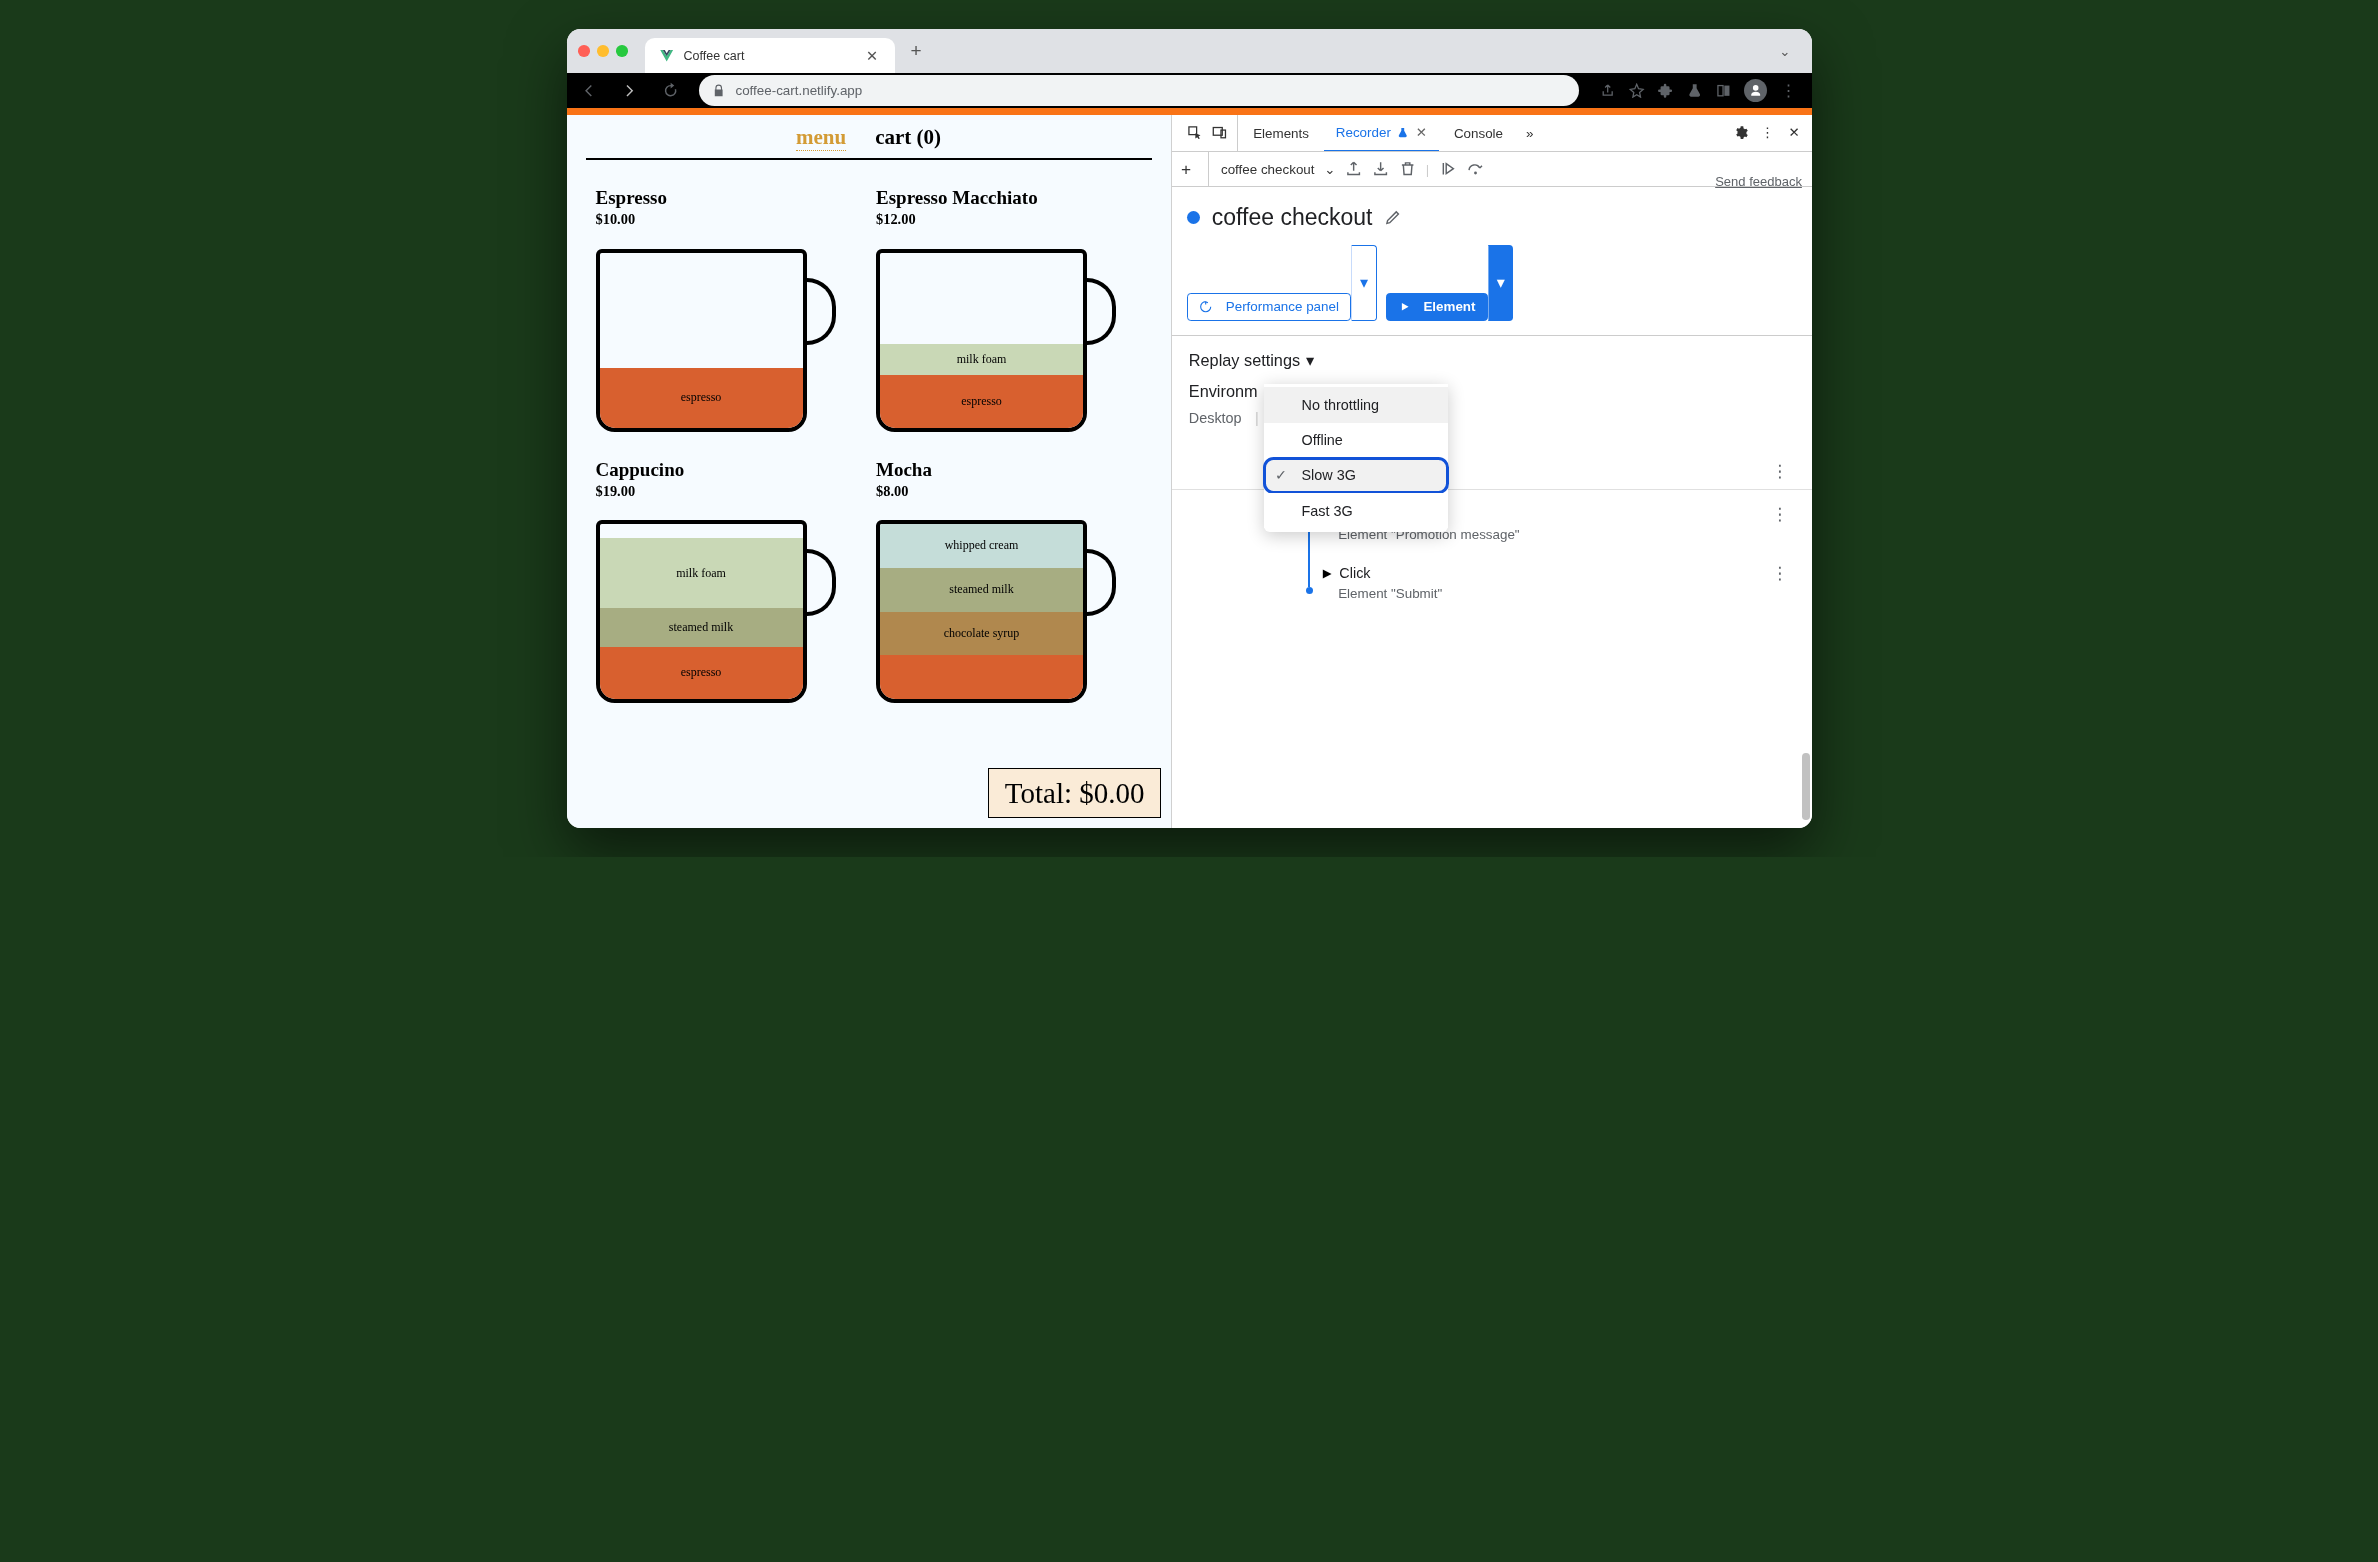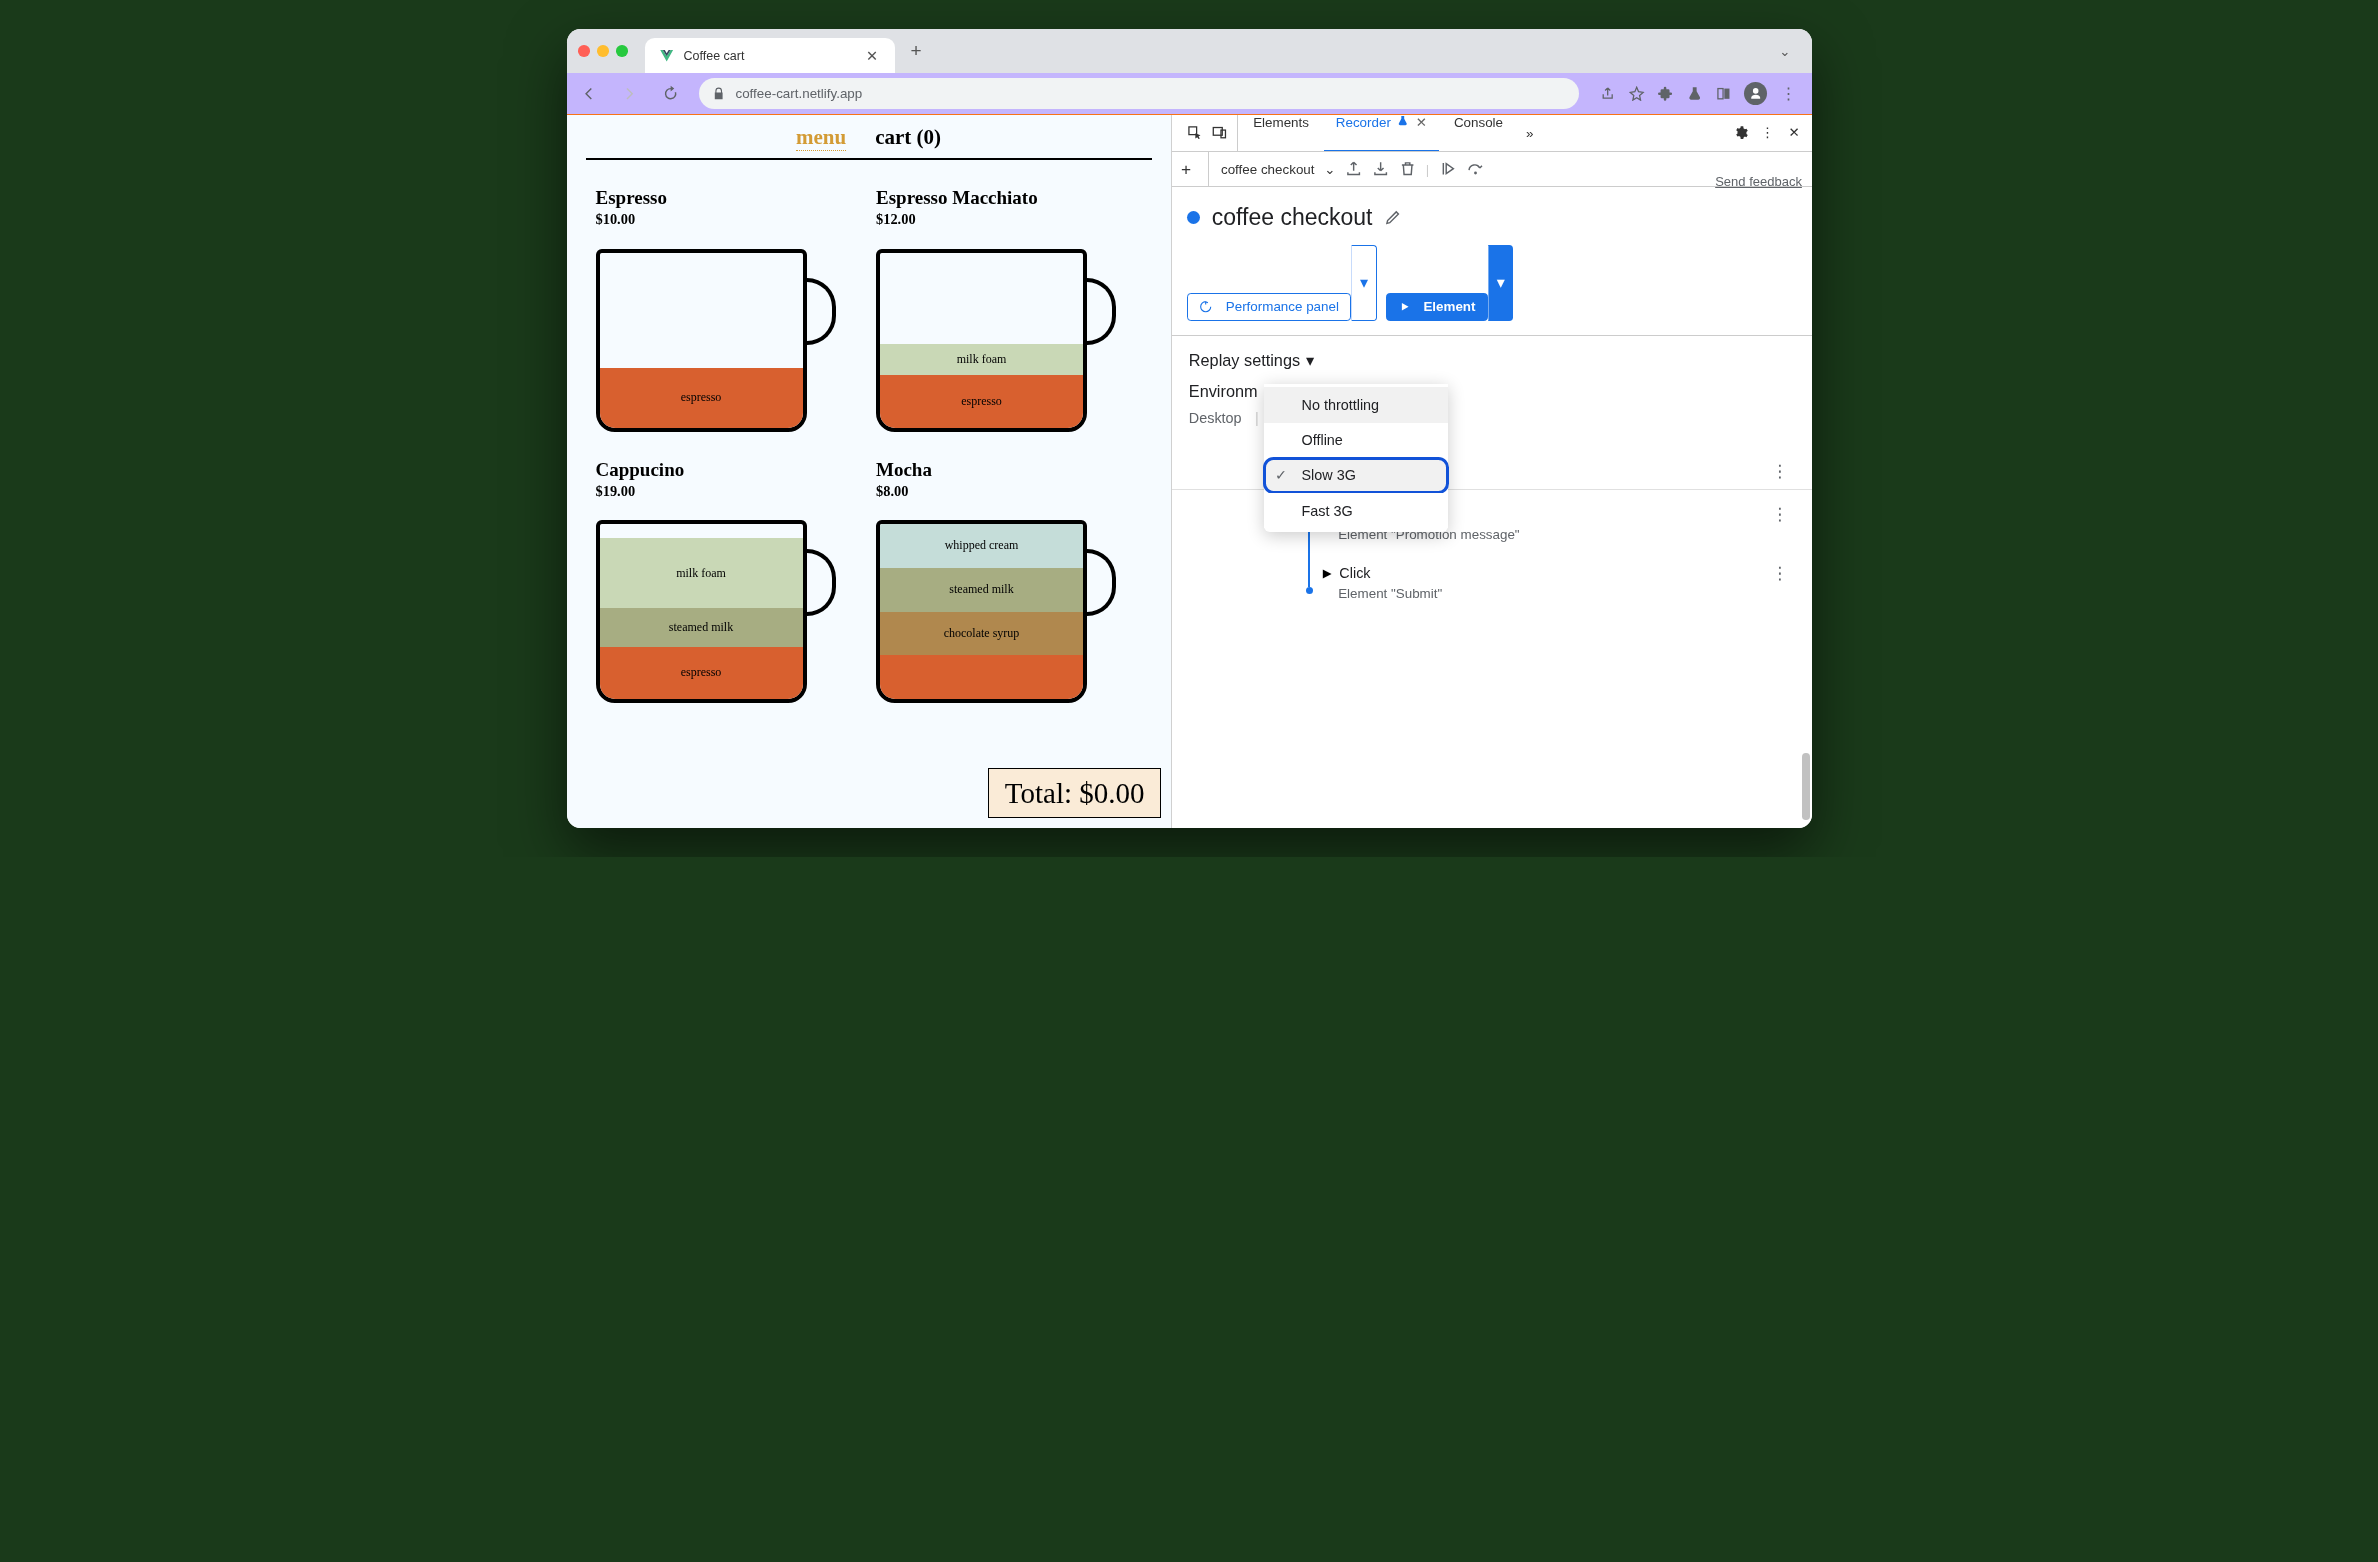--- a/index.html
+++ b/index.html
@@ -14,21 +14,21 @@
   .dot.yellow { background: #ffbd2e; }
   .dot.green { background: #27c93f; }
   .tab { background: #fff; border-radius: 9.6px 9.6px 0 0; height: 35px; margin-top: 9.6px; padding: 0 13.4px; display: flex; align-items: center; gap: 9.6px; width: 250px; position: relative; }
   .tab .favicon { width: 15.4px; height: 15.4px; color: #41b883; }
   .tab .title { font-size: 12.5px; color: #333; flex: 1; }
   .tab .close-x { font-size: 14.4px; color: #555; cursor: pointer; padding: 0 3.8px;}
   .newtab { margin-left: 7.7px; color: #555; font-size: 19px; padding: 3.8px 7.7px; cursor: pointer;}
   .tabbar-v { margin-left: auto; color: #555; font-size: 13.4px; padding: 3.8px 9.6px; cursor: pointer;}
 
   
-  .addrbar { height: 42px; background: #c4b5fd; border-bottom: 1px solid #f97316; display: flex; align-items: center; padding: 0 9.6px; gap: 16px; }
+  .addrbar { height: 42px; background: #000000; border-bottom: 7px solid #f97316; display: flex; align-items: center; padding: 0 9.6px; gap: 16px; }
   .navbtn { width: 25px; height: 25px; display:flex;align-items:center;justify-content:center; color: #5f6368; cursor: pointer; }
   .navbtn.disabled { color: #bdbdbd; }
   .omnibox { flex: 1; background: #f1f3f4; border-radius: 19px; height: 31px; display: flex; align-items: center; padding: 0 13.4px; gap: 9.6px; }
   .lock { width: 13.4px; height: 13.4px; color: #5f6368; }
   .url { font-size: 13.4px; color: #5f6368; }
   .addr-actions { display: flex; align-items: center; gap: 13.4px; padding: 0 5.8px; color: #5f6368;}
   .ico16 { width:15.4px; height:15.4px; display:flex; align-items:center; justify-content:center; cursor:pointer;}
   .avatar { width: 23px; height: 23px; border-radius: 50%; background:#5f6368; display:flex;align-items:center;justify-content:center; color:#fff; cursor:pointer;}
 
   
@@ -51,21 +51,21 @@
   .l-espresso { background:#d8602f; color:#000; }
   .l-milkfoam { background:#c9d8b6; color:#000;}
   .l-steamed  { background:#a7ad82; color:#000;}
   .l-whipped  { background:#c5ddd9; color:#000;}
   .l-choco    { background:#b0884e; color:#000;}
   .totalbox { position:absolute; right: 9.6px; bottom: 9.6px; background:#faebd7; border:1.9px solid #000; padding: 7.7px 15.4px; font-family: Georgia, serif; font-size: 29px;}
 
   
   .dt-tabs { height: 37px; border-bottom: 1px solid #ccc; display: flex; align-items: center; padding: 0 5.8px; gap: 3.8px; font-size: 13.4px; color:#333;}
   .dt-tabs .left-icons { display:flex; gap:9.6px; padding: 0 9.6px; border-right: 1px solid #ccc; height:100%; align-items:center;}
-  .dt-tab { padding: 0 11.5px; height:100%; display:flex; align-items:flex-start; gap:5.8px; cursor:pointer;}
+  .dt-tab { padding: 0 11.5px; height:100%; display:flex; align-items:center; gap:5.8px; cursor:pointer;}
   .dt-tab.active { border-bottom: 1.9px solid #1a73e8; color:#1a73e8; }
   .dt-tab .beaker { width:11.5px; height:11.5px; }
   .dt-tab .tabx { margin-left:1.9px; color:#666;}
   .dt-more { padding: 0 7.7px; cursor:pointer;}
   .dt-right { margin-left:auto; display:flex; gap:11.5px; align-items:center; padding-right:3.8px;}
 
   
   .rec-toolbar { height: 35px; border-bottom: 1px solid #ccc; display:flex; align-items:center; padding: 0 9.6px; gap: 9.6px; font-size: 13.4px; color:#333;}
   .rec-toolbar .plus { font-size:17.3px; cursor:pointer; padding-right:7.7px;}
   .rec-toolbar .recname { display:flex; align-items:center; gap:9.6px; border-left:1px solid #ccc; padding-left:11.5px; height:100%;}

